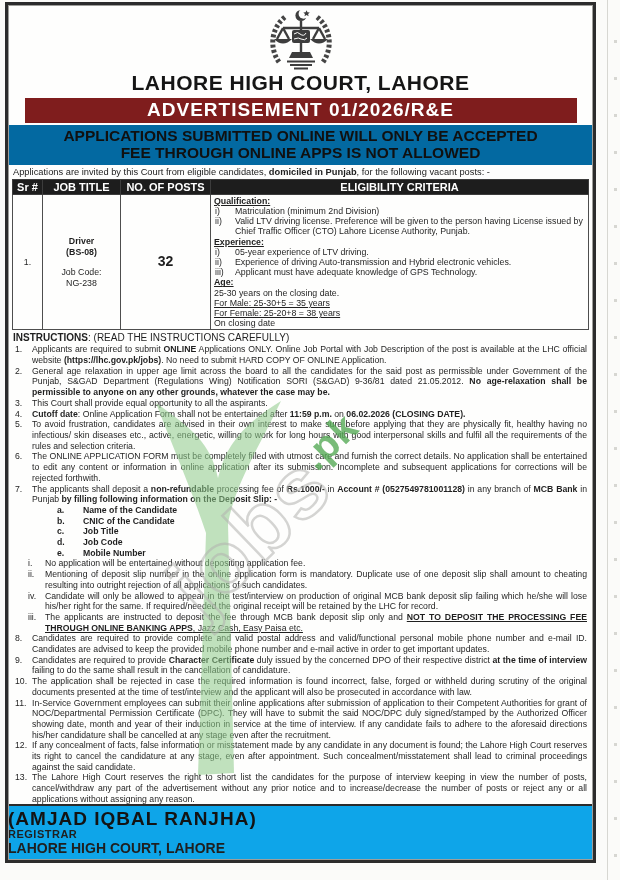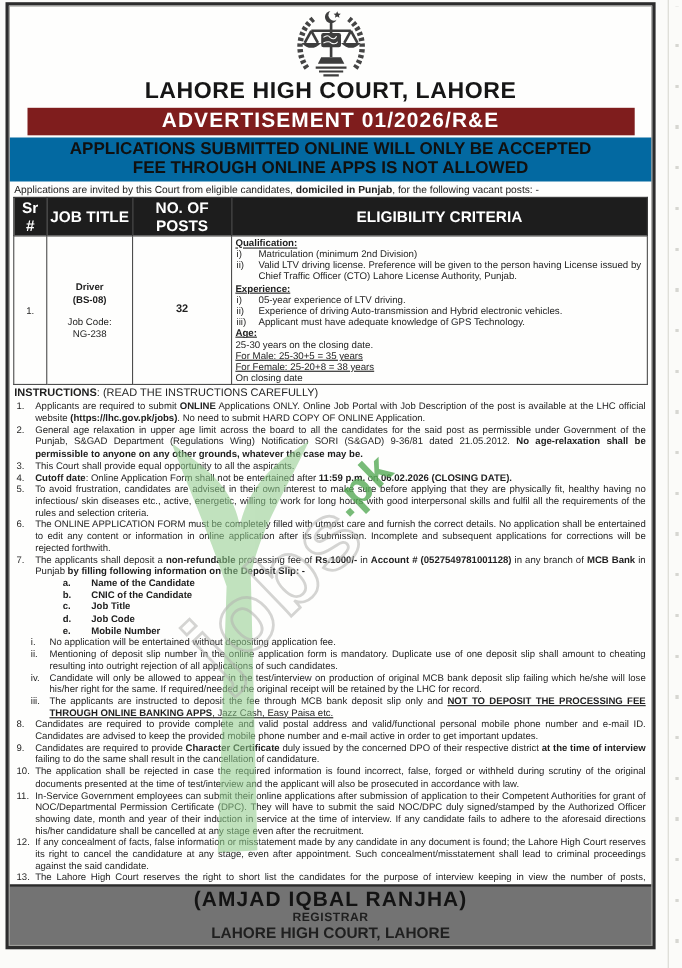--- a/index.html
+++ b/index.html
@@ -21,46 +21,46 @@
     background:#7f1d1d;color:#fff;font-size:19px;font-weight:bold;text-align:center;
     letter-spacing:1px;width:552px;margin:3px auto 0;padding:1px 0 2px;
   }
   .notice-band{
     background:#0369a1;text-align:center;font-weight:bold;font-size:15.5px;line-height:1.12;
     padding:2px 0 3px;margin-top:2px;color:#101010;
   }
   .intro{font-size:9.3px;padding:2px 5px 2px;color:#222;}
   .job-table{width:calc(100% - 8px);margin:0 4px;border-collapse:collapse;font-size:8.8px;table-layout:fixed;}
   .job-table th{
-    background:#1d1d1d;color:#fff;font-size:14px;padding:1px 2px;border:1px solid #3c3c3c;
+    background:#1d1d1d;color:#fff;font-size:11px;padding:1px 2px;border:1px solid #3c3c3c;
     font-weight:bold;
   }
   .job-table td{border:1px solid #4e4e4e;padding:1px 3px;color:#1f1f1f;line-height:10.2px;}
   .col-sr{width:30px;} .col-job{width:78px;} .col-posts{width:90px;}
   .cell-center{text-align:center;vertical-align:middle;}
   .cell-elig{vertical-align:top;}
   .job-title-block div{line-height:11px;}
-  .posts-val{font-weight:bold;font-size:10px;}
+  .posts-val{font-weight:bold;font-size:14px;}
   .elig-head{font-weight:bold;text-decoration:underline;}
   .elig-item{display:flex;}
   .elig-num{flex:none;width:20px;padding-left:1px;}
   .elig-text{flex:1;}
   .inst-heading{font-size:10px;padding:2px 5px 1px;}
   .inst-list{padding:0 6px 0 7px;font-size:8.7px;line-height:10.7px;text-align:justify;}
   .inst-row{display:flex;}
   .inst-num{flex:none;width:17px;}
   .inst-body{flex:1;}
   .sub-letter-row{display:flex;margin-left:42px;font-weight:bold;}
   .sub-letter-num{flex:none;width:26px;}
   .sub-roman-row{display:flex;margin-left:13px;}
   .sub-roman-num{flex:none;width:17px;}
   .b{font-weight:bold;} .u{text-decoration:underline;}
   .sig{
-    position:absolute;left:0;right:0;bottom:0;background:#737373;border-top:2px solid #2b2b2b;
-    text-align:center;padding:2px 0 4px;
+    position:absolute;left:0;right:0;bottom:0;background:#0ea5e9;border-top:2px solid #2b2b2b;
+    padding:2px 0 4px;
   }
   .sig-name{font-size:19px;font-weight:bold;letter-spacing:1px;color:#131313;}
   .sig-desig{font-size:11px;font-weight:bold;letter-spacing:.5px;margin-top:-2px;}
   .sig-org{font-size:14px;font-weight:bold;}
   .watermark{position:absolute;inset:0;pointer-events:none;}
   .wm-line{
     position:absolute;left:175px;top:545px;transform:rotate(-44deg);transform-origin:left center;
     font-weight:bold;white-space:nowrap;
   }
   .wm-outline{

